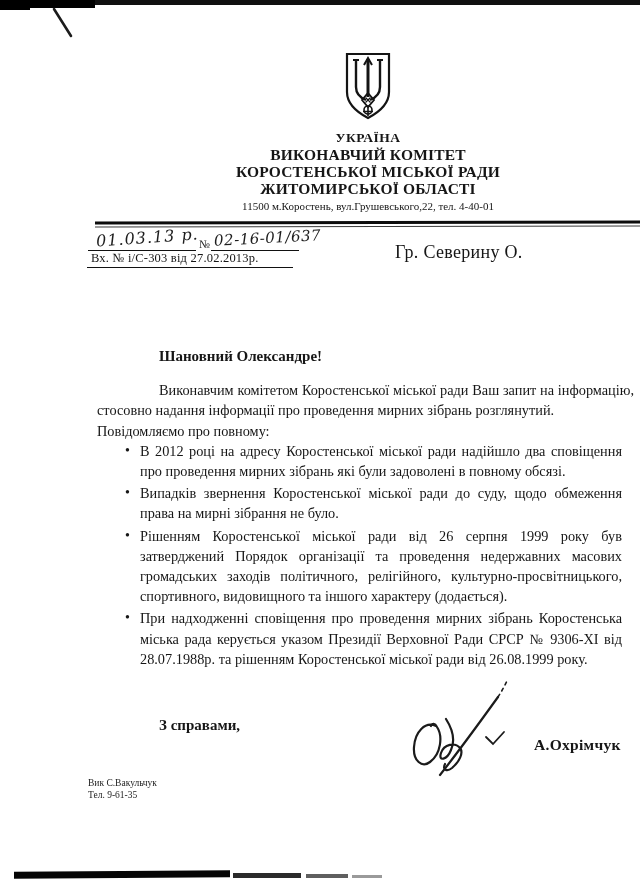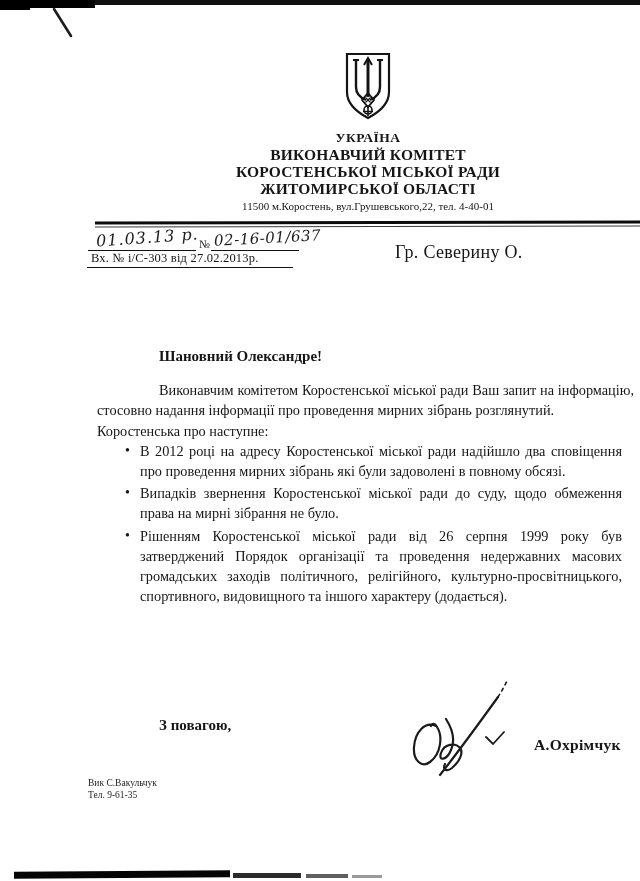--- a/index.html
+++ b/index.html
@@ -93,30 +93,31 @@
 <div class="abs stamp-line-1"></div>
 <div class="abs stamp-line-2"></div>
 <div class="abs incoming">Вх. № і/С-303 від 27.02.2013р.</div>
 <div class="abs stamp-line-3"></div>
 
 <div class="abs recipient">Гр. Северину О.</div>
 
 <div class="abs body-col">
   <p class="salutation">Шановний Олександре!</p>
   <p class="intro">Виконавчим комітетом Коростенської міської ради Ваш запит на інформацію, стосовно надання інформації про проведення мирних зібрань розглянутий.</p>
-  <p class="announce">Коростенська про наступне:</p>
+  <p class="announce">Повідомляємо про повному:</p>
   <ul class="points">
     <li>В 2012 році на адресу Коростенської міської ради надійшло два сповіщення про проведення мирних зібрань які були задоволені в повному обсязі.</li>
     <li>Випадків звернення Коростенської міської ради до суду, щодо обмеження права на мирні зібрання не було.</li>
     <li>Рішенням Коростенської міської ради від 26 серпня 1999 року був затверджений Порядок організації та проведення недержавних масових громадських заходів політичного, релігійного, культурно-просвітницького, спортивного, видовищного та іншого характеру (додається).</li>
+    <li>При надходженні сповіщення про проведення мирних зібрань Коростенська міська рада керується указом Президії Верховної Ради СРСР № 9306-ХІ від 28.07.1988р. та рішенням Коростенської міської ради від 26.08.1999 року.</li>
   </ul>
 </div>
 
 <div class="abs closing">
-  <div>З повагою,</div>
+  <div>З справами,</div>
 </div>
 
 <svg class="abs signature-svg" width="130" height="118" viewBox="0 0 130 118">
   <g fill="none" stroke="#1b1b1b" stroke-width="2.2" stroke-linecap="round">
     <path d="M38 62 C27 57 17 68 16 83 C15 97 24 104 32 98 C43 90 45 72 39 63 C37 59 34 59 33 62"></path>
     <path d="M48 55 C55 66 57 77 53 86 C49 96 40 98 43 89 C46 80 57 78 62 84 C66 89 61 98 54 104 C49 108 44 106 47 100"></path>
     <path d="M42 111 C60 88 82 58 100 33"></path>
     <path d="M100 33 C104 27 107 21 110 15" stroke-width="1.6" stroke-dasharray="3 4"></path>
     <path d="M88 73 L95 80 L106 68" stroke-width="1.8"></path>
   </g>

